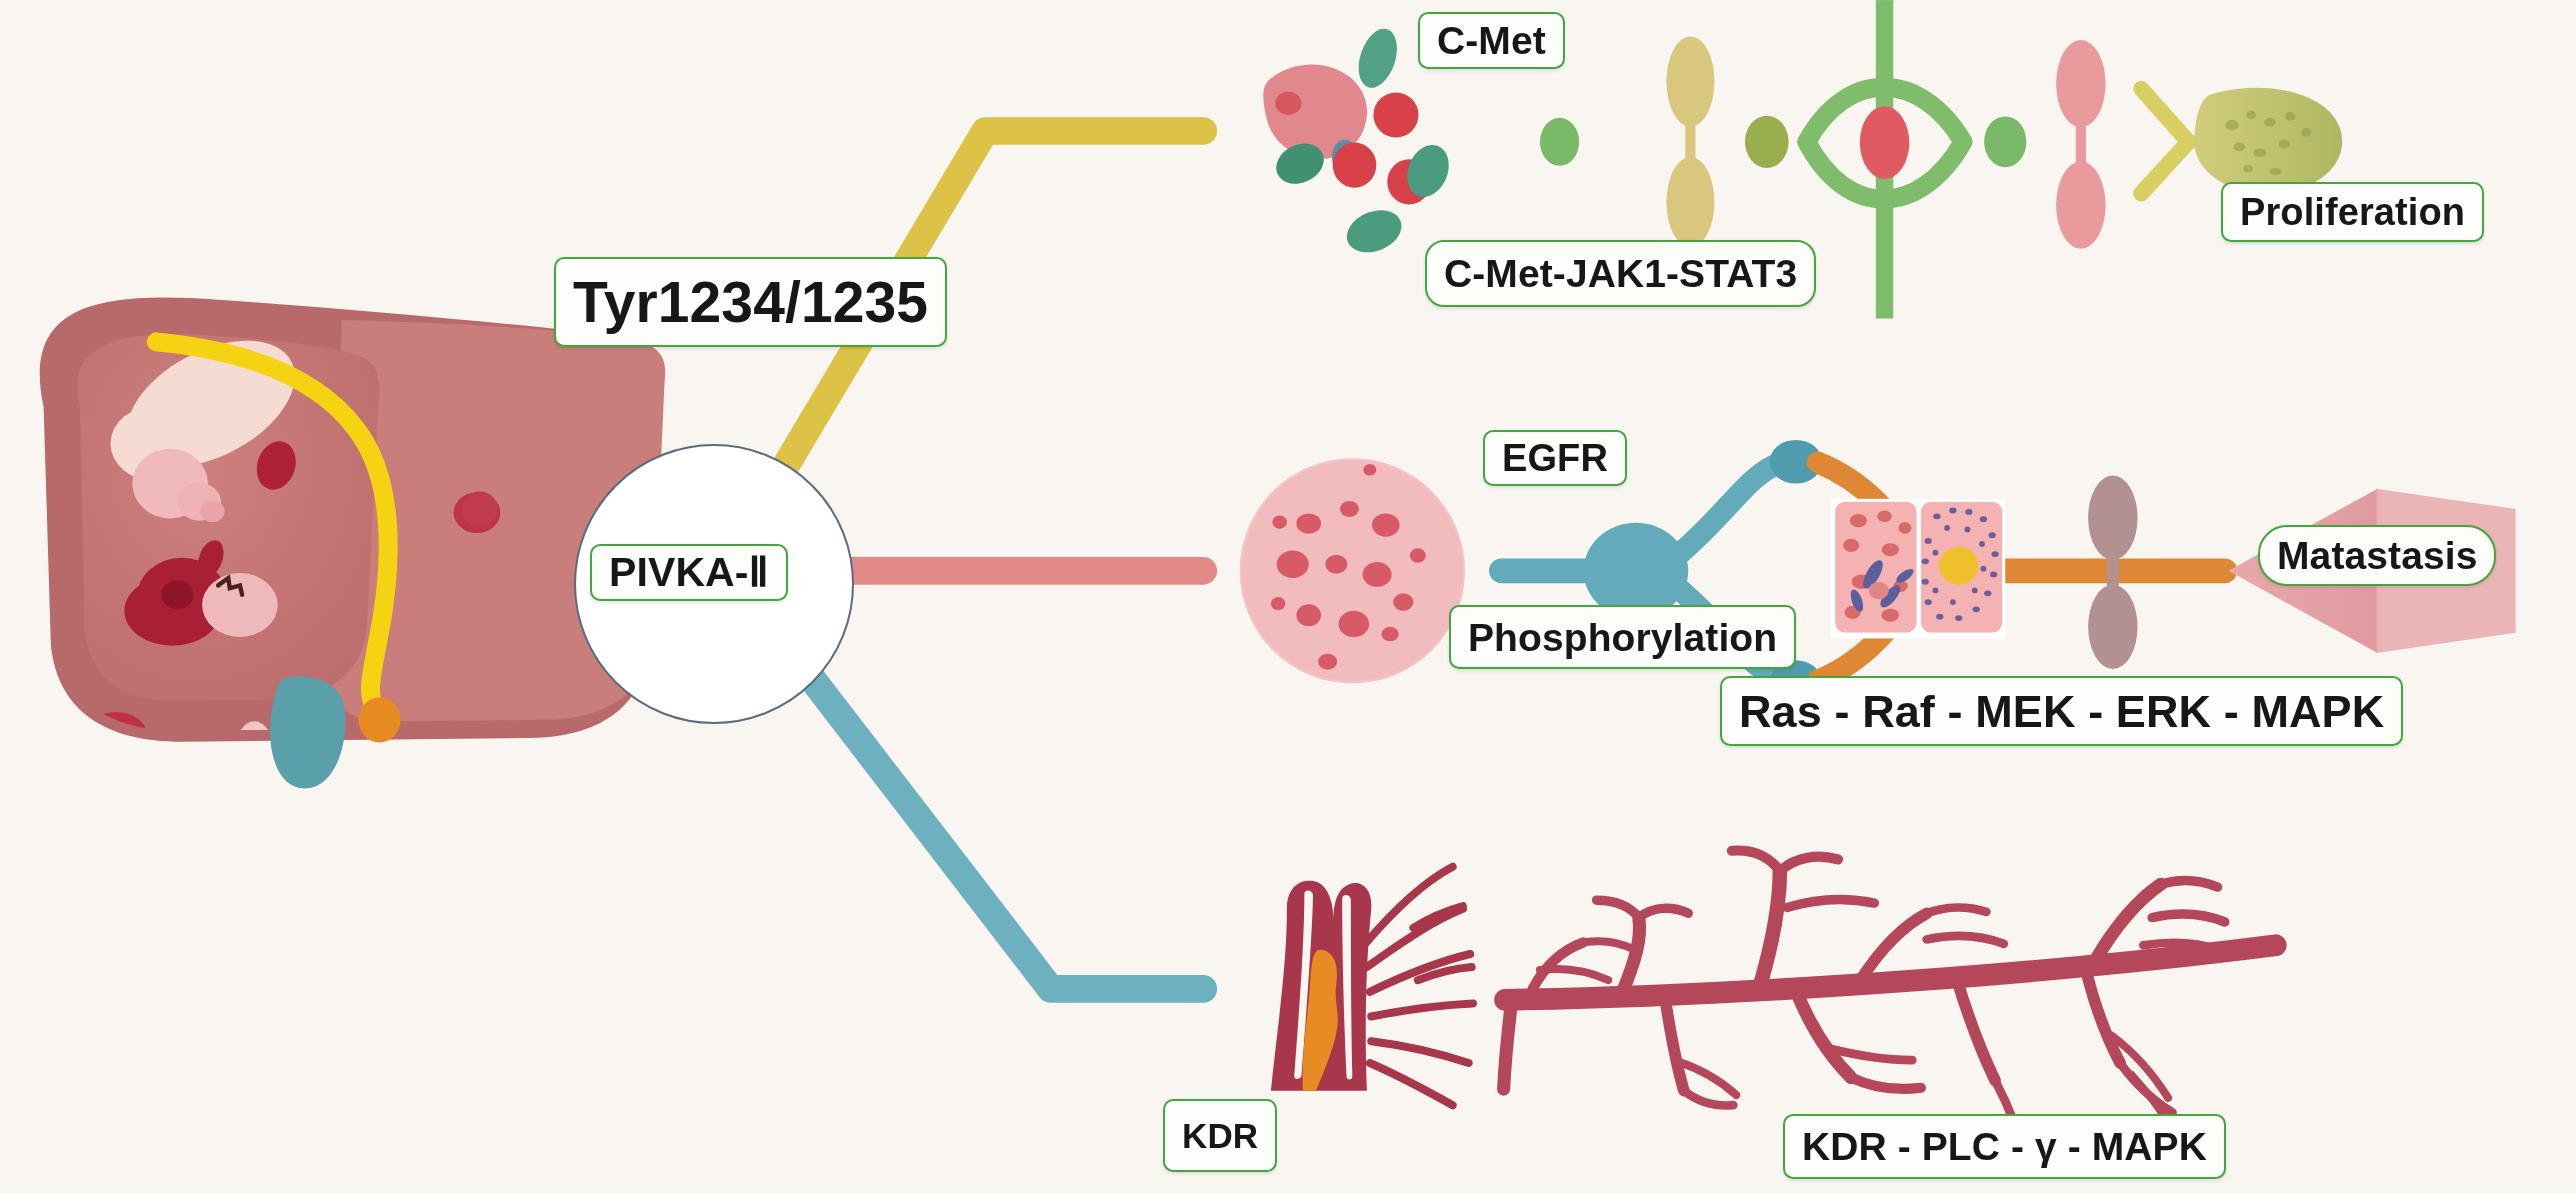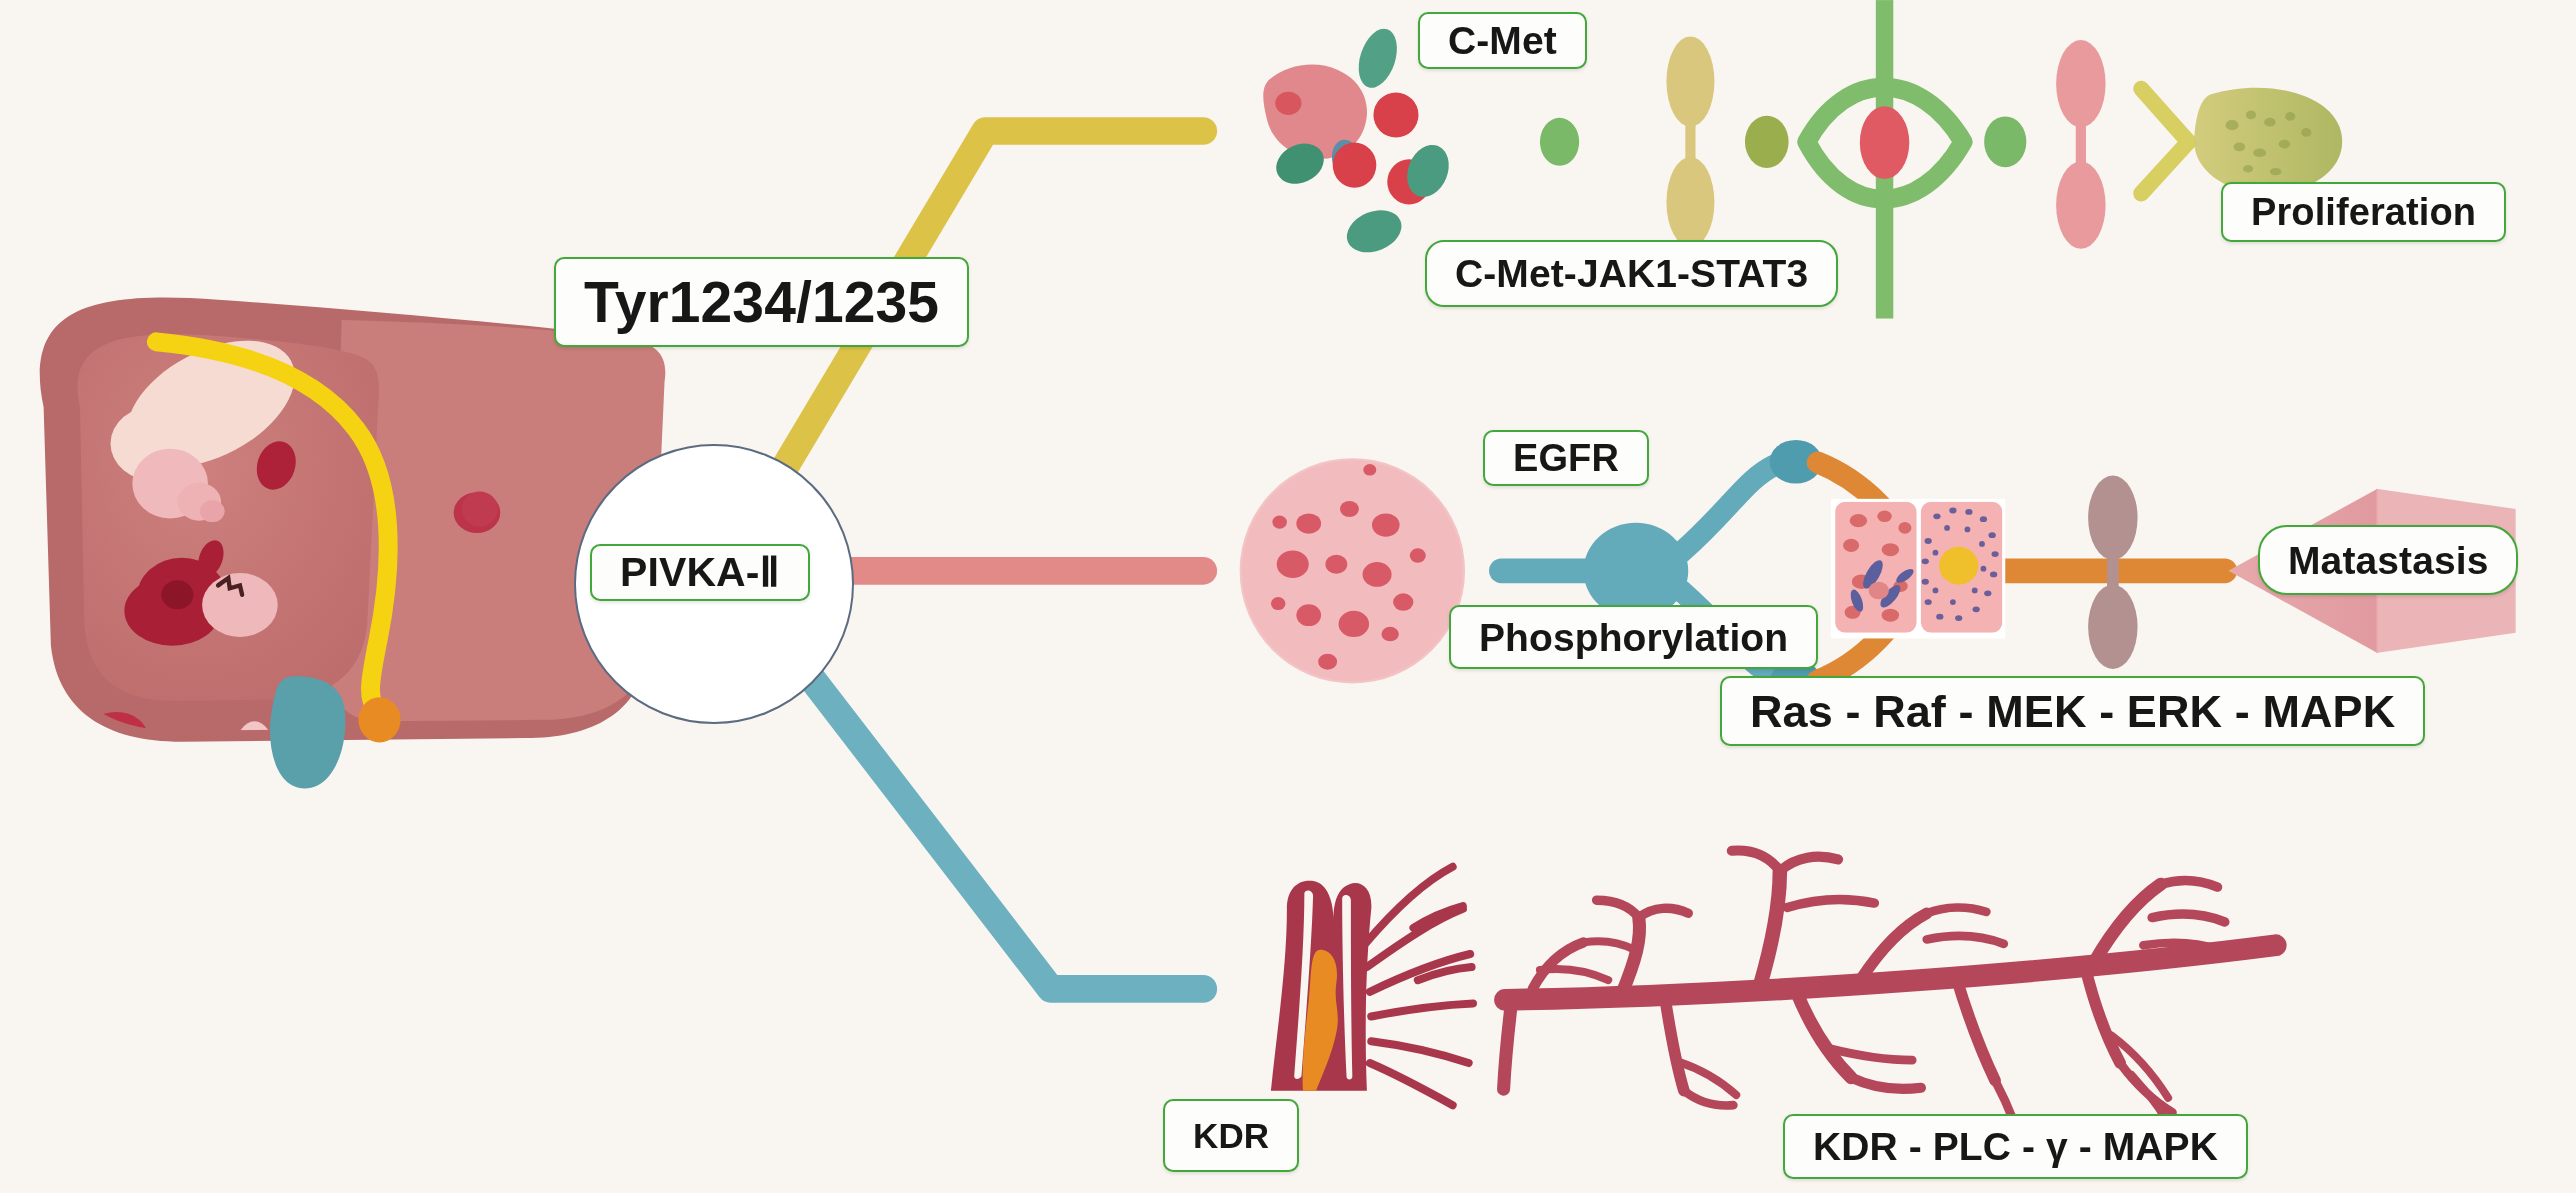--- a/index.html
+++ b/index.html
@@ -23,34 +23,34 @@
     color:#171717;
     font-weight:bold;
     display:flex;
     align-items:center;
     justify-content:center;
     box-sizing:border-box;
     white-space:nowrap;
     letter-spacing:0.1px;
     box-shadow:0 1.5px 3.6px rgba(0,0,0,0.10);
     line-height:1;
-    padding:0 28px;
+    padding:0 17px;
   }
   .chip.thin{border-width:2.2px;}
 
   
   #chip-cmet        {left:1418px; top:11.6px;   height:57px;  font-size:39px;}
   #chip-cmet-path   {left:1425px; top:240px;  height:67px;  font-size:39px;border-radius:19px;}
   #chip-prolif      {left:2221px; top:182px;  height:60px;  font-size:38px;}
   #chip-tyr         {left:554px;  top:257px;  height:90px;  font-size:57px;}
   #chip-pivka       {left:590px;  top:544px;  height:57px;  font-size:41px; z-index:40;}
   #chip-egfr        {left:1483px; top:430px;  height:56px;  font-size:38px;}
   #chip-phos        {left:1409px; top:605px;  height:64px;  font-size:39px;margin-left:40px;}
   #chip-ras         {left:1720px; top:676px;  height:70px;  font-size:45px;}
-  #chip-matastasis  {left:2258px; top:525px;  height:70px;  font-size:39px;border-radius:29px;}
+  #chip-matastasis  {left:2258px; top:525px;  height:61px;  font-size:39px;border-radius:29px;}
   #chip-kdr         {left:1163px; top:1099px; height:73px; font-size:35px;}
   #chip-kdrplc      {left:1783px; top:1114px; height:65px;  font-size:39px;}
   #chip-angio       {left:2279px; top:973px; height:64px;  font-size:39px;}
 
   
   #hub{
     position:absolute;
     left:574px;top:444px;
     width:276px;height:276px;
     border-radius:50%;

